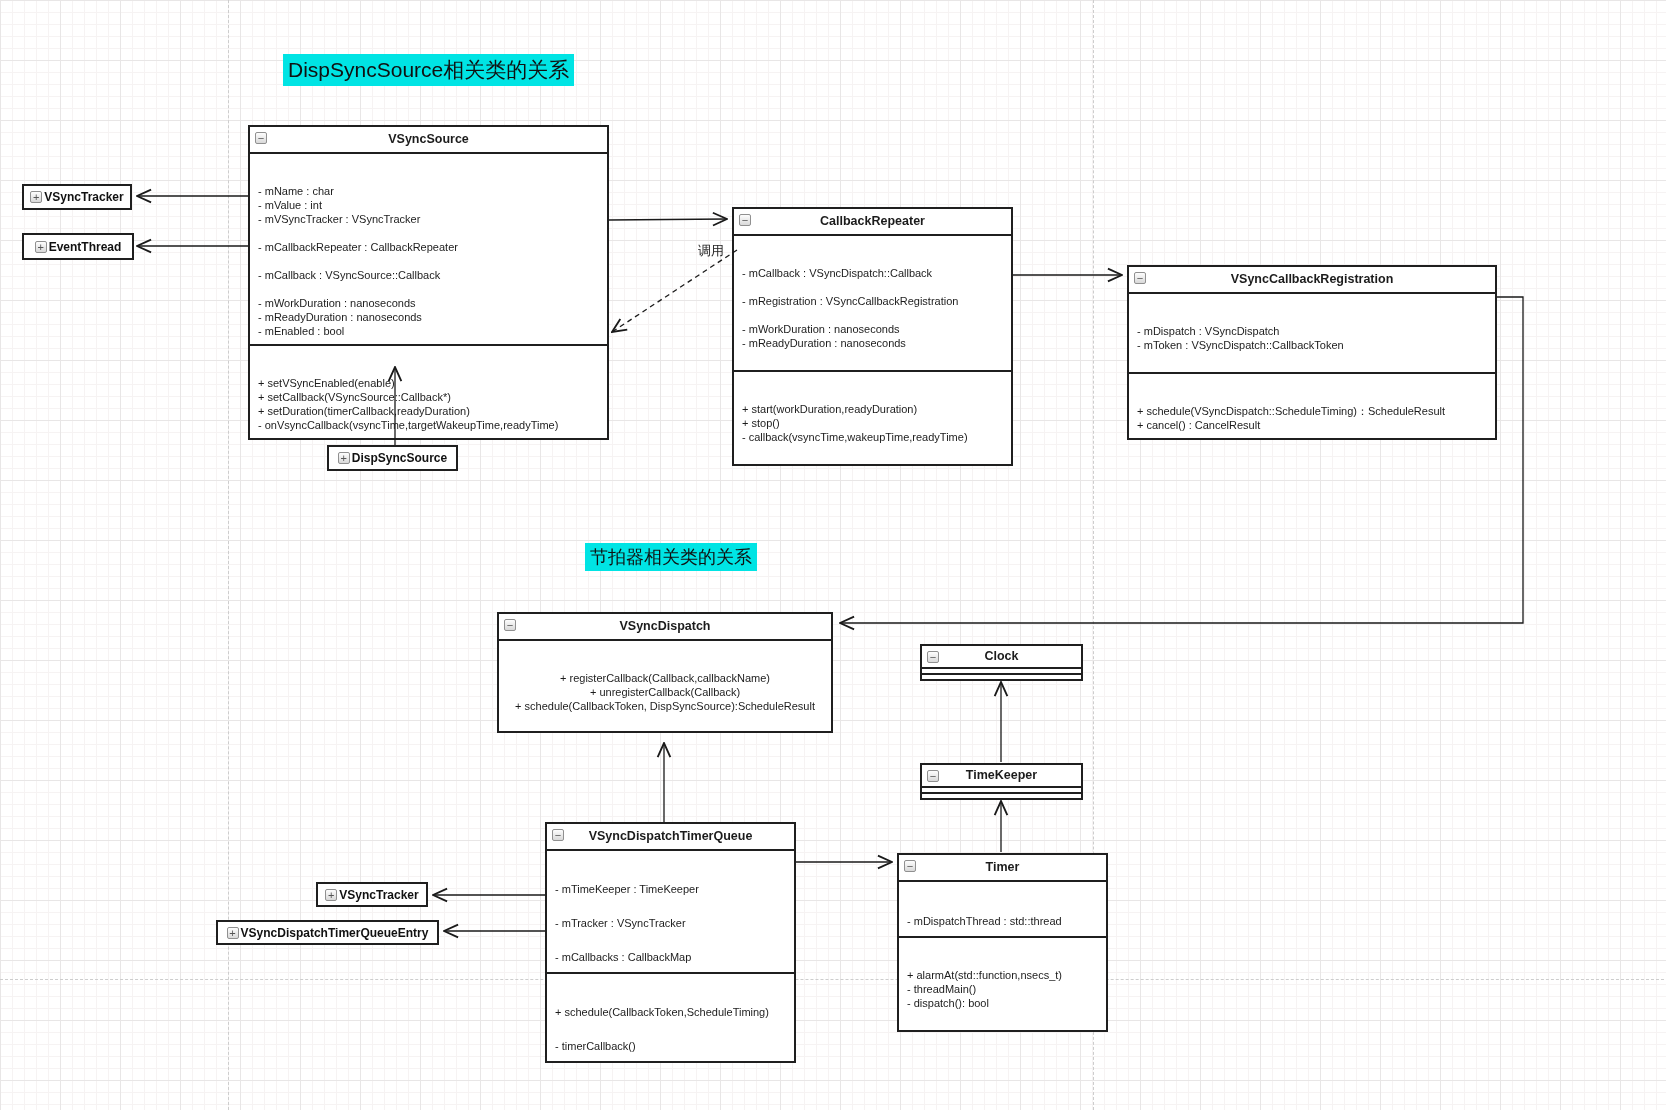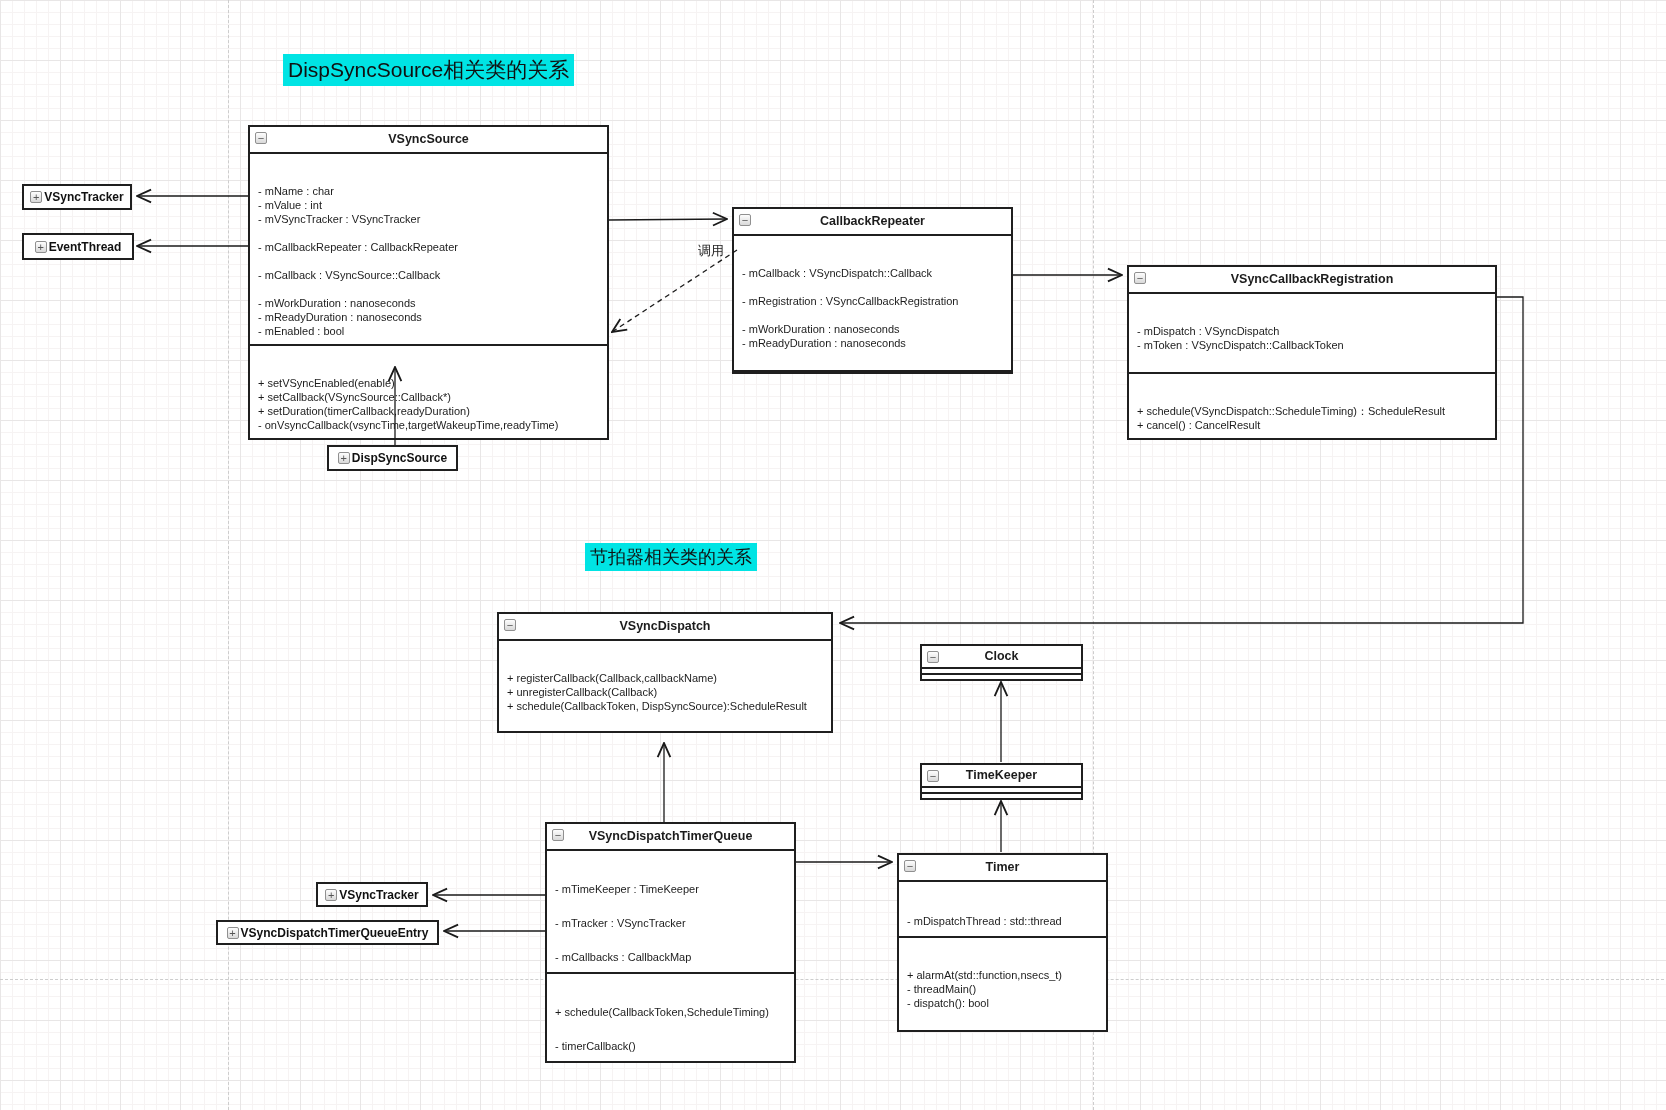--- a/index.html
+++ b/index.html
@@ -31,21 +31,21 @@
   .class-title{position:relative;height:25px;line-height:25px;text-align:center;font-weight:bold;font-size:12.5px;border-bottom:2px solid #1f1f1f;white-space:nowrap;}
   .collapse-icon,.expand-icon{
     position:absolute;left:5px;top:5px;width:12px;height:12px;line-height:11px;text-align:center;
     font-size:11px;font-weight:normal;color:#555;border:1px solid #909090;border-radius:2px;
     background:linear-gradient(#fdfdfd,#d9d9d9);box-sizing:border-box;
   }
   .members{padding:6px 8px;font-size:11px;margin-top:24px;}
   .members.attrs{border-bottom:2px solid #1f1f1f;}
   .member{height:14px;line-height:14px;white-space:nowrap;}
   .lh17 .member{height:17px;line-height:17px;}
-  .pad-b{padding-bottom:18px;}
+  .pad-b{padding-bottom:18px;text-align:center;}
   .pad-attr{padding-top:8px;padding-bottom:8px;}
 
   #box-vsync-source{left:248px;top:125px;width:361px;}
   #box-callback-repeater{left:732px;top:207px;width:281px;}
   #box-vsync-callback-registration{left:1127px;top:265px;width:370px;}
   #box-vsync-dispatch{left:497px;top:612px;width:336px;}
   #box-clock{left:920px;top:644px;width:163px;}
   #box-time-keeper{left:920px;top:763px;width:163px;}
   #box-vsync-dispatch-timer-queue{left:545px;top:822px;width:251px;}
   #box-timer{left:897px;top:853px;width:211px;}
@@ -113,20 +113,26 @@
       <span class="collapse-icon">−</span>
       <span>CallbackRepeater</span>
     </div>
     <div class="members attrs">
         <div class="member">- mCallback : VSyncDispatch::Callback</div>
         <div class="member">&nbsp;</div>
         <div class="member">- mRegistration : VSyncCallbackRegistration</div>
         <div class="member">&nbsp;</div>
         <div class="member">- mWorkDuration : nanoseconds</div>
         <div class="member">- mReadyDuration : nanoseconds</div>
+        <div class="member">&nbsp;</div>
+      </div>
+    <div class="members ops">
+        <div class="member">+ start(workDuration,readyDuration)</div>
+        <div class="member">+ stop()</div>
+        <div class="member">- callback(vsyncTime,wakeupTime,readyTime)</div>
         <div class="member">&nbsp;</div>
       </div>
   </div>
 
   <div class="class-box" id="box-vsync-callback-registration">
     <div class="class-title">
       <span class="collapse-icon">−</span>
       <span>VSyncCallbackRegistration</span>
     </div>
     <div class="members attrs">

